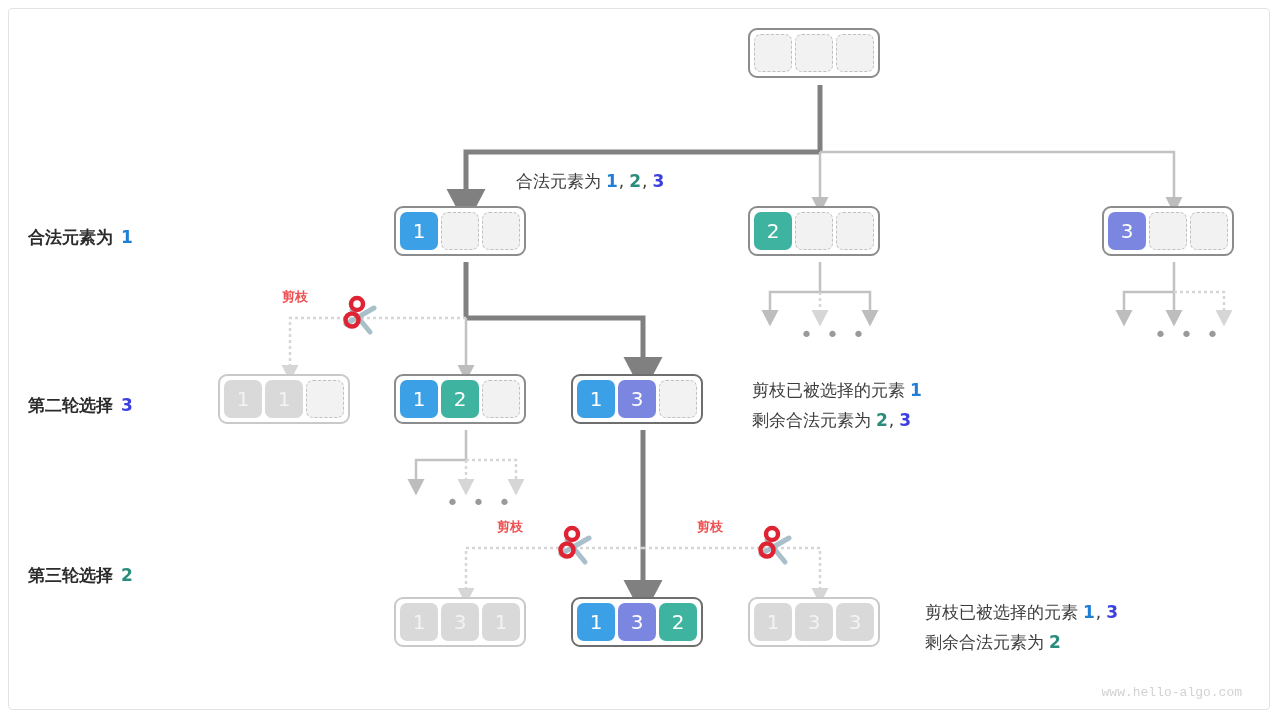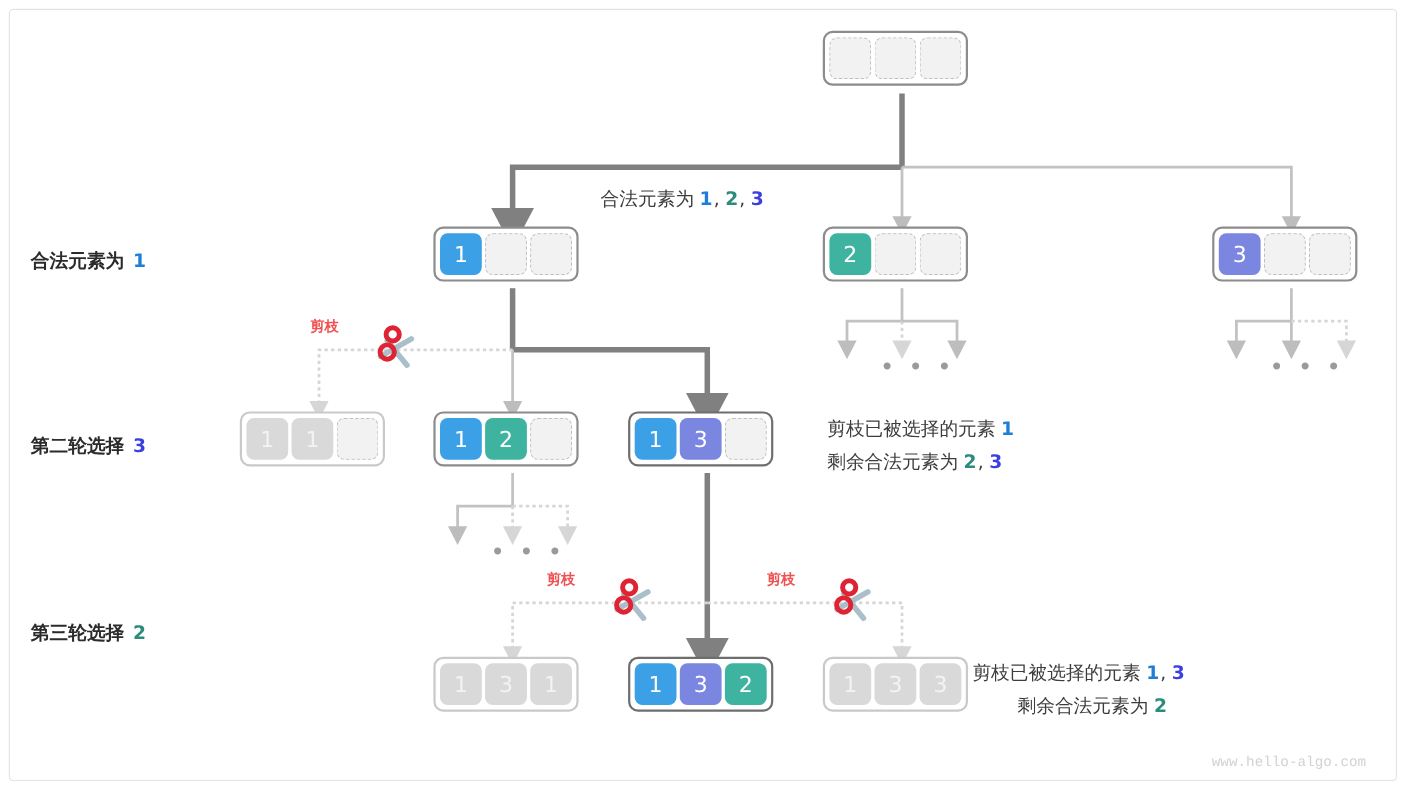--- a/index.html
+++ b/index.html
@@ -273,32 +273,32 @@
   <div class="node light" style="left:748px; top:597px;">
     <div class="cell muted">1</div>
     <div class="cell muted">3</div>
     <div class="cell muted">3</div>
   </div>
 
   <div class="ellipsis" style="left:800px; top:322px;">• • •</div>
   <div class="ellipsis" style="left:1154px; top:322px;">• • •</div>
   <div class="ellipsis" style="left:446px; top:490px;">• • •</div>
 
-  <div class="note" style="left:516px; top:166px;margin-left:30px;">
+  <div class="note" style="left:516px; top:166px;">
     <span>合法元素为</span><span class="v" id="n0v0" style="color: rgb(31, 127, 214);">1</span><span class="sep">,</span><span class="v" id="n0v1" style="color: rgb(43, 140, 124);">2</span><span class="sep">,</span><span class="v" id="n0v2" style="color: rgb(59, 63, 224);">3</span>
   </div>
 
   <div class="note" style="left:752px; top:375px;">
     <span>剪枝已被选择的元素</span><span class="v" id="n1v0" style="color: rgb(31, 127, 214);">1</span>
   </div>
   <div class="note" style="left:752px; top:405px;">
     <span>剩余合法元素为</span><span class="v" id="n2v0" style="color: rgb(43, 140, 124);">2</span><span class="sep">,</span><span class="v" id="n2v1" style="color: rgb(59, 63, 224);">3</span>
   </div>
 
-  <div class="note" style="left:884px; top:597px;">
+  <div class="note" style="left:925px; top:597px;">
     <span>剪枝已被选择的元素</span><span class="v" id="n3v0" style="color: rgb(31, 127, 214);">1</span><span class="sep">,</span><span class="v" id="n3v1" style="color: rgb(59, 63, 224);">3</span>
   </div>
   <div class="note" style="left:925px; top:627px;">
     <span>剩余合法元素为</span><span class="v" id="n4v0" style="color: rgb(43, 140, 124);">2</span>
   </div>
 
   <div class="watermark">www.hello-algo.com</div>
 </div>
 
 </body></html>

